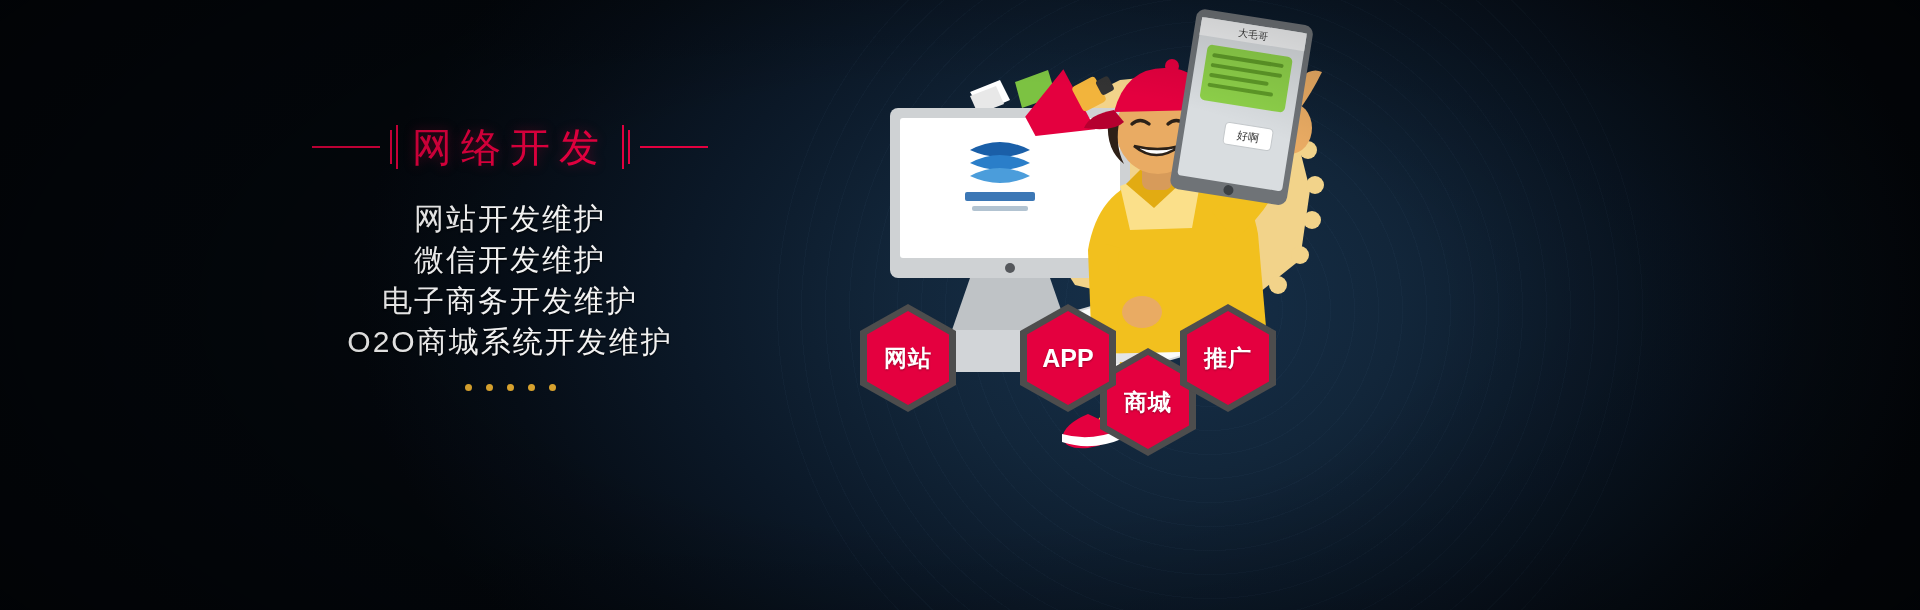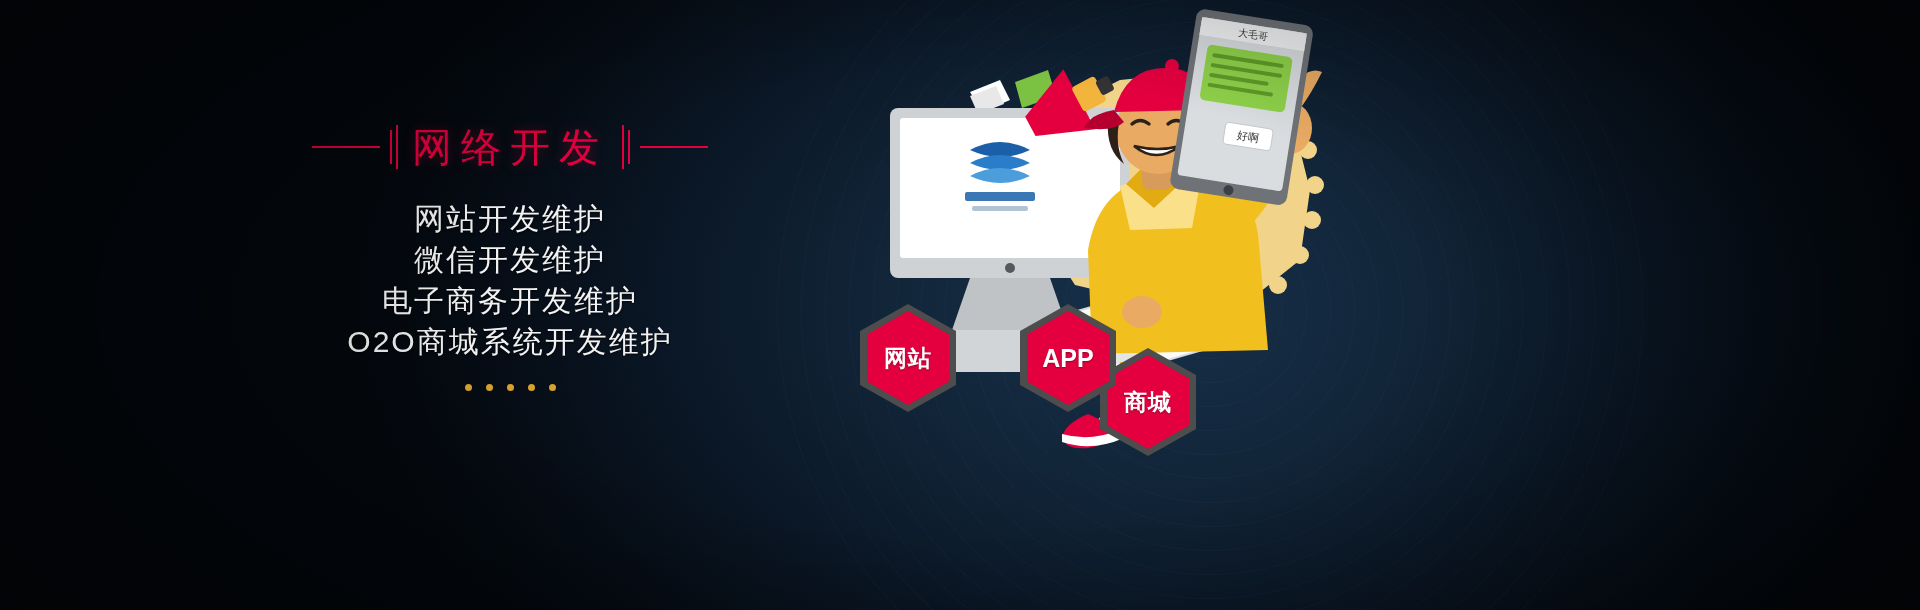--- a/index.html
+++ b/index.html
@@ -324,16 +324,21 @@
       <div class="inner"></div>
       <div class="lbl">商城</div>
     </div>
 
     <div class="hex app" style="left:160px; top:4px;">
       <div class="shape"></div>
       <div class="inner"></div>
       <div class="lbl">APP</div>
     </div>
 
+    <div class="hex" style="left:320px; top:4px;">
+      <div class="shape"></div>
+      <div class="inner"></div>
+      <div class="lbl">推广</div>
+    </div>
   </div>
 
   <div class="vignette"></div>
 </div>
 
 </body></html>

